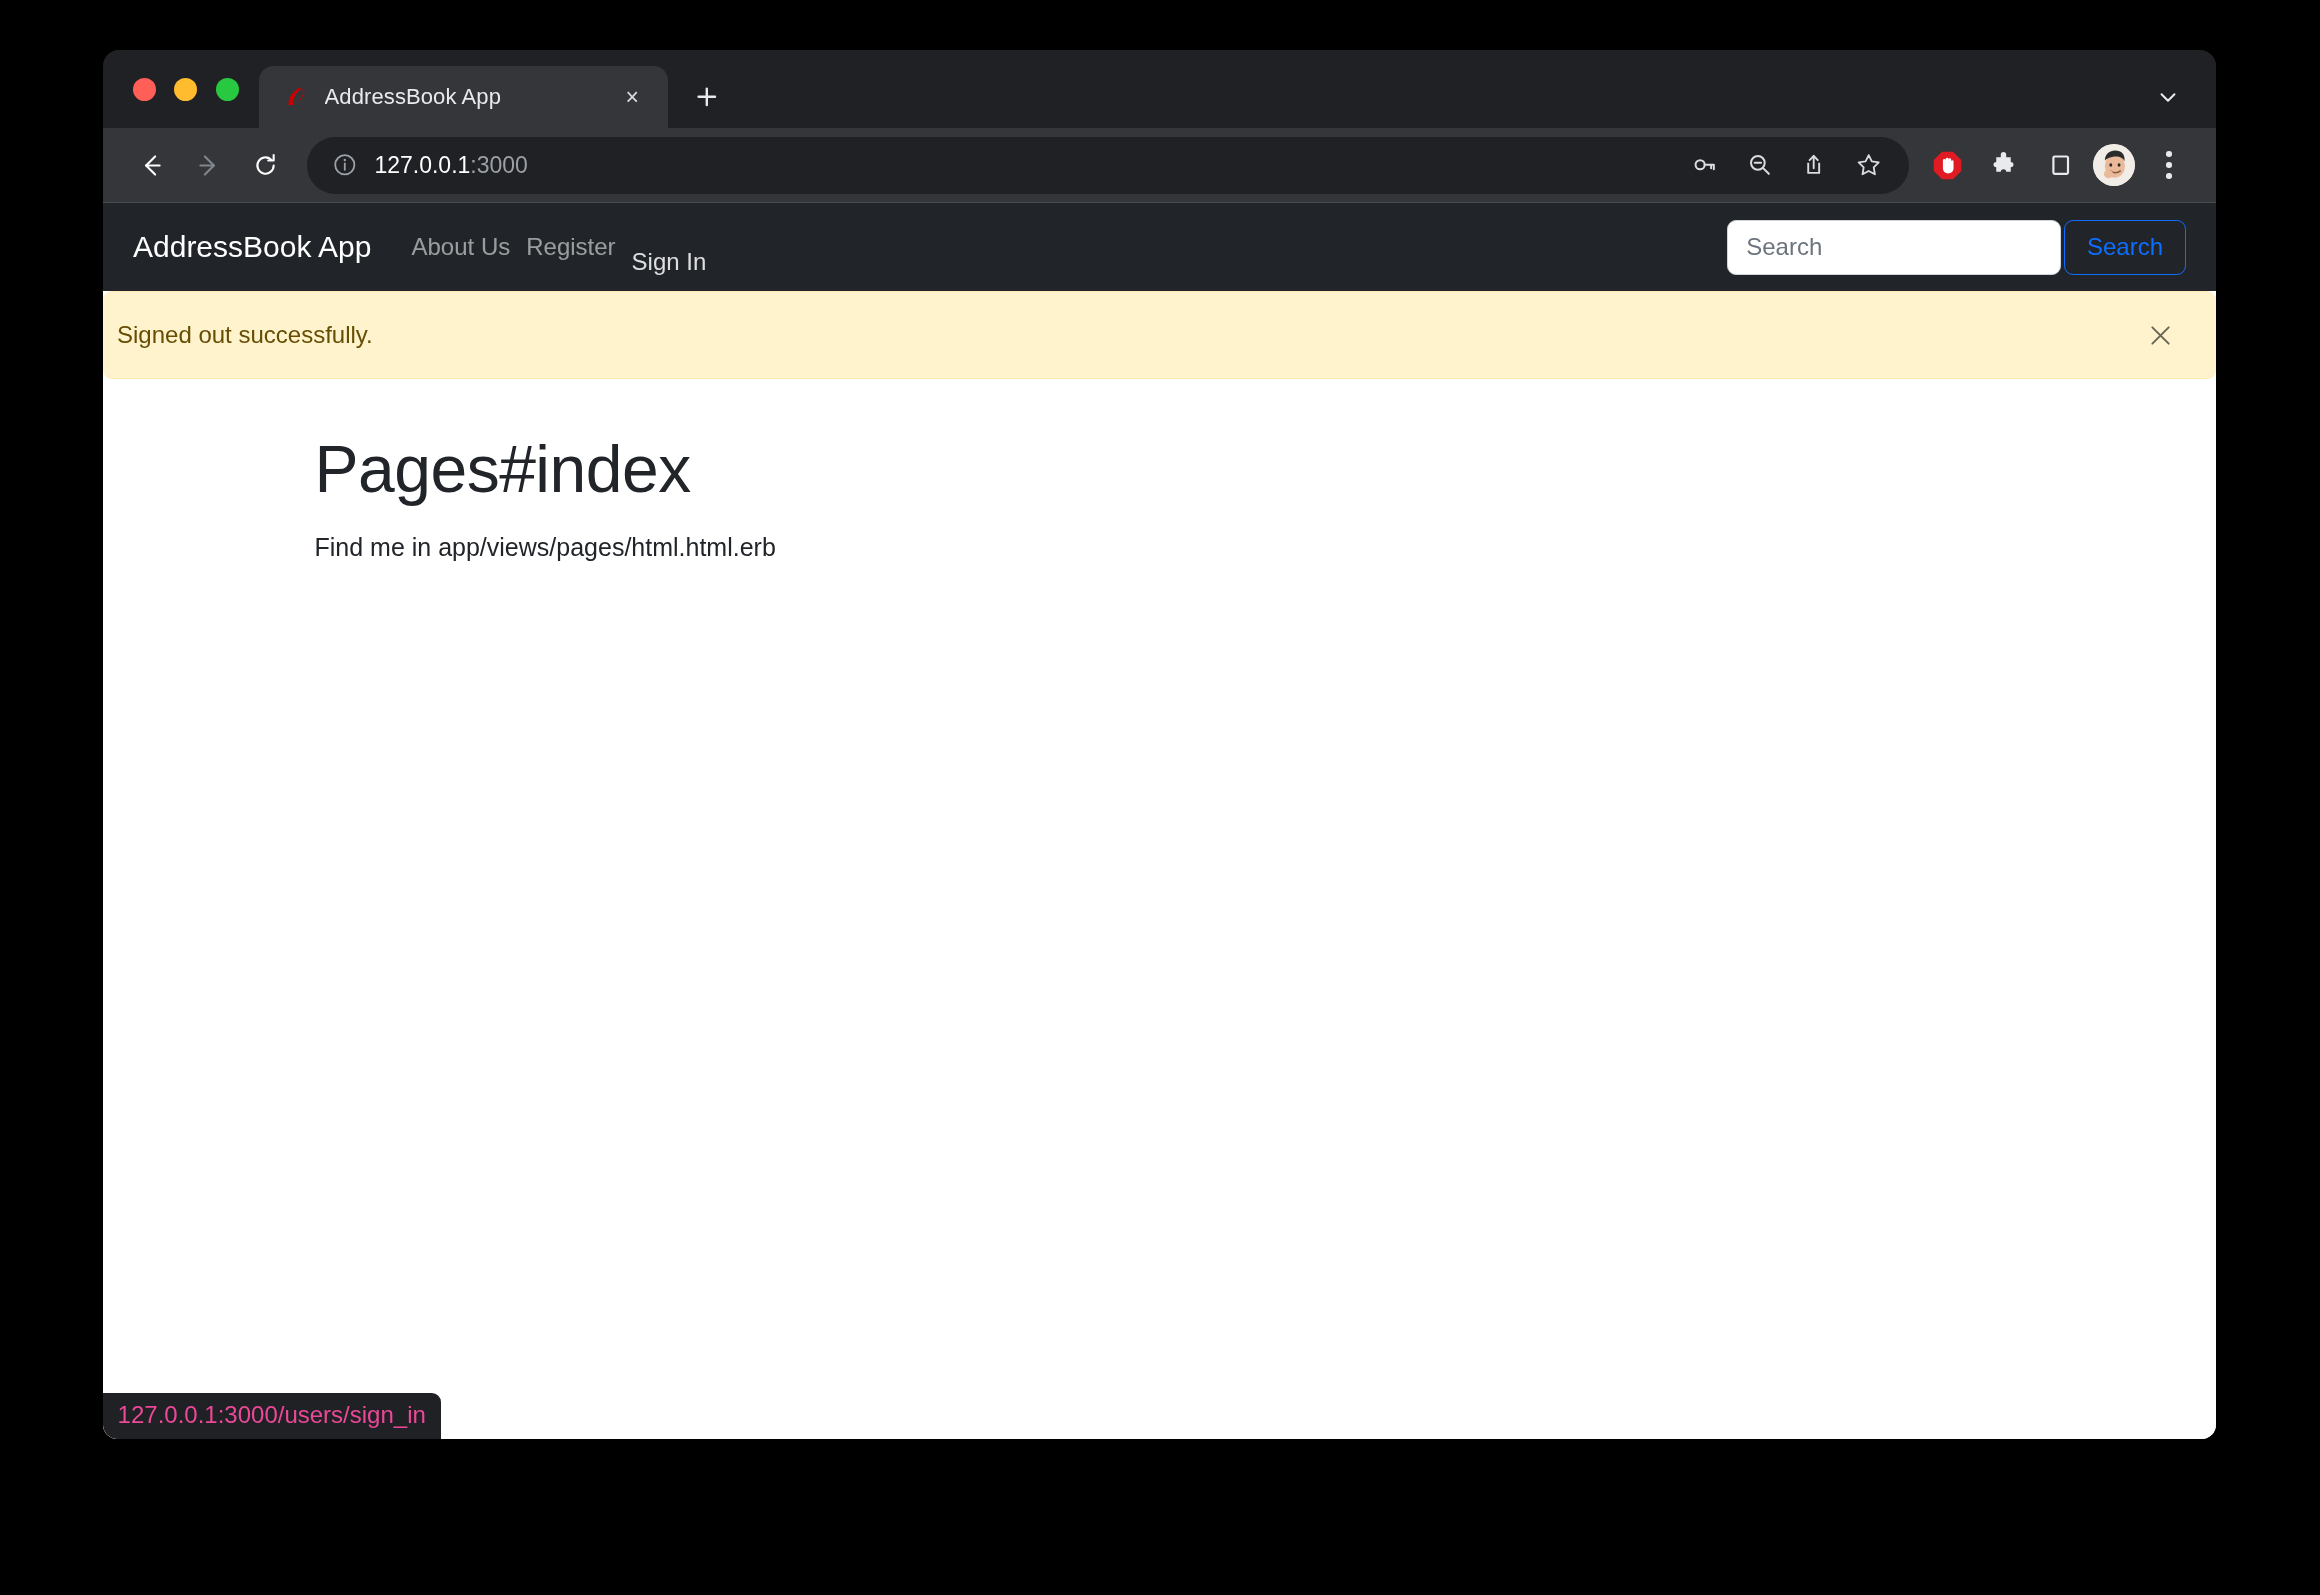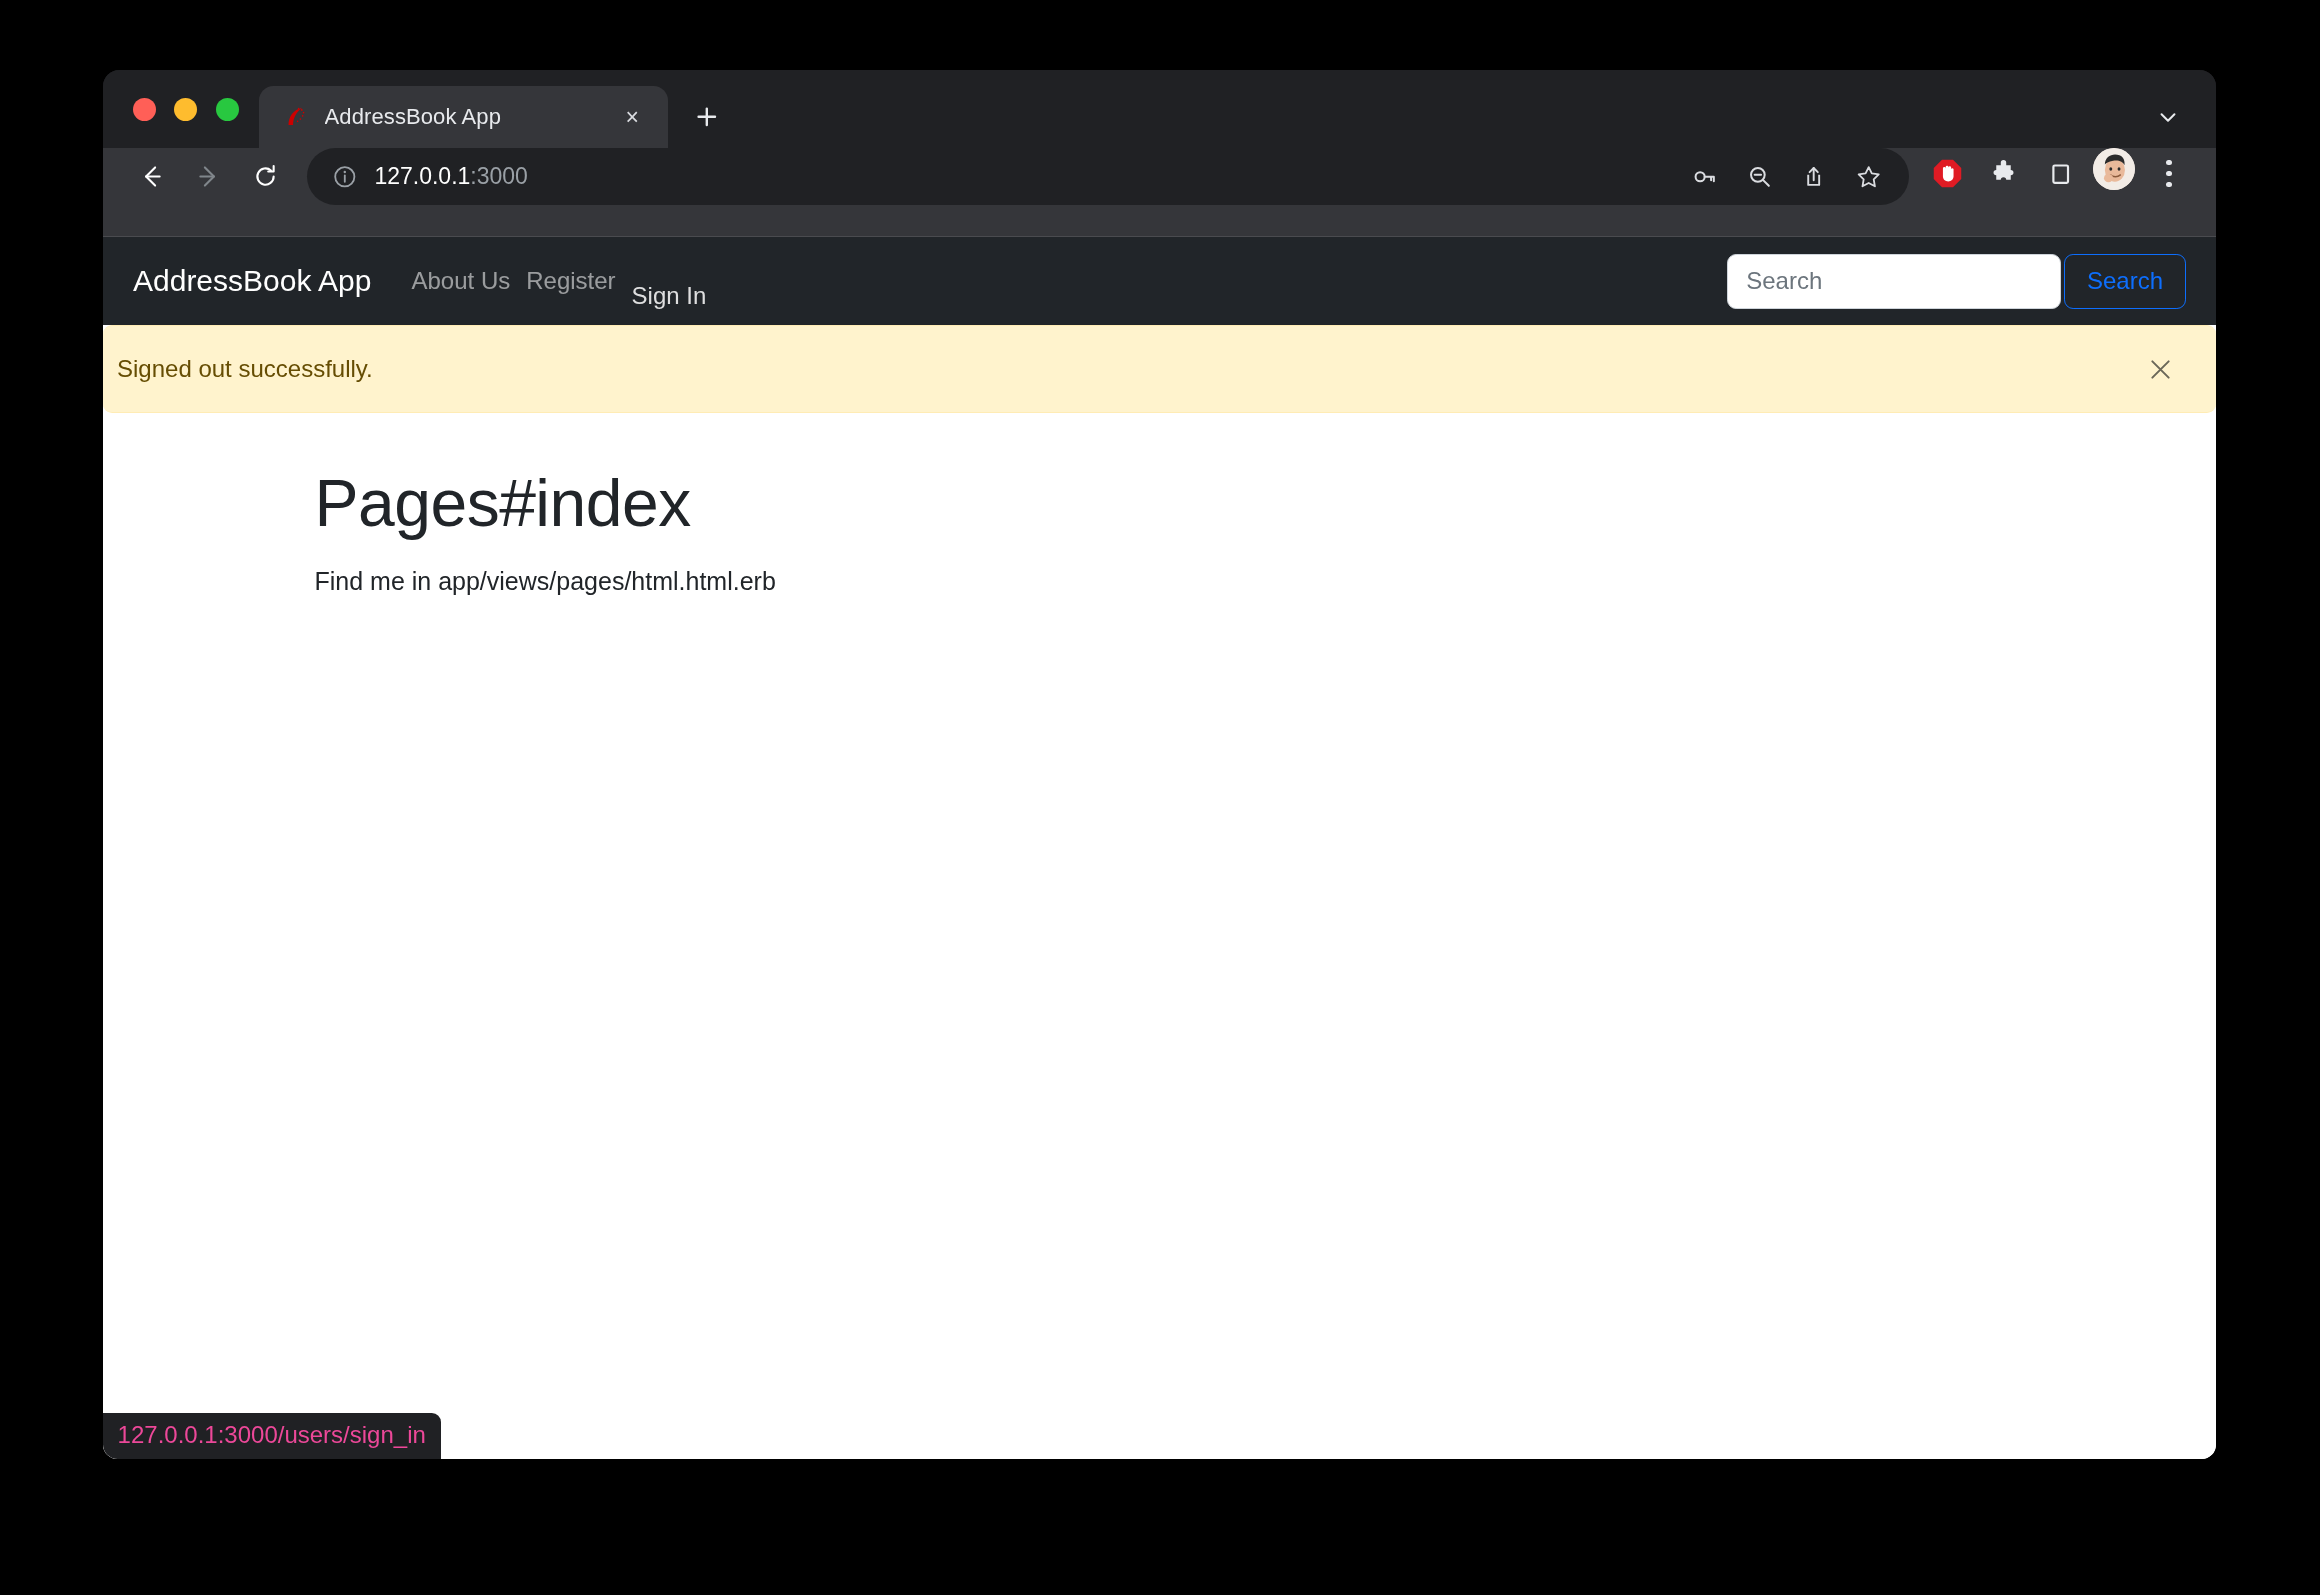--- a/index.html
+++ b/index.html
@@ -9,21 +9,21 @@
     height: 1595px;
     background: #000000;
     font-family: "Liberation Sans", sans-serif;
     overflow: hidden;
   }
 
   
   .browser-window {
     position: absolute;
     left: 103px;
-    top: 70px;
+    top: 50px;
     width: 2113px;
     height: 1389px;
     background: #202124;
     border-radius: 16.4px 16.4px 14.6px 14.6px;
     overflow: hidden;
     display: flex;
     flex-direction: column;
   }
 
   
@@ -93,24 +93,24 @@
     position: absolute;
     right: 24px;
     bottom: 7.3px;
     width: 48px; height: 48px;
     display: flex; align-items: center; justify-content: center;
     color: #e8eaed;
   }
 
   
   .toolbar {
-    height: 89px;
+    height: 75px;
     background: #35363a;
     display: flex;
-    align-items: flex-start;
+    align-items: center;
     padding: 0 24px 0 20px;
     gap: 0;
     flex: 0 0 auto;
     border-bottom: 0.9px solid #4a4b4f;
   }
   .nav-btn {
     width: 57px; height: 57px;
     display: flex; align-items: center; justify-content: center;
     border-radius: 50%;
     flex: 0 0 57px;

